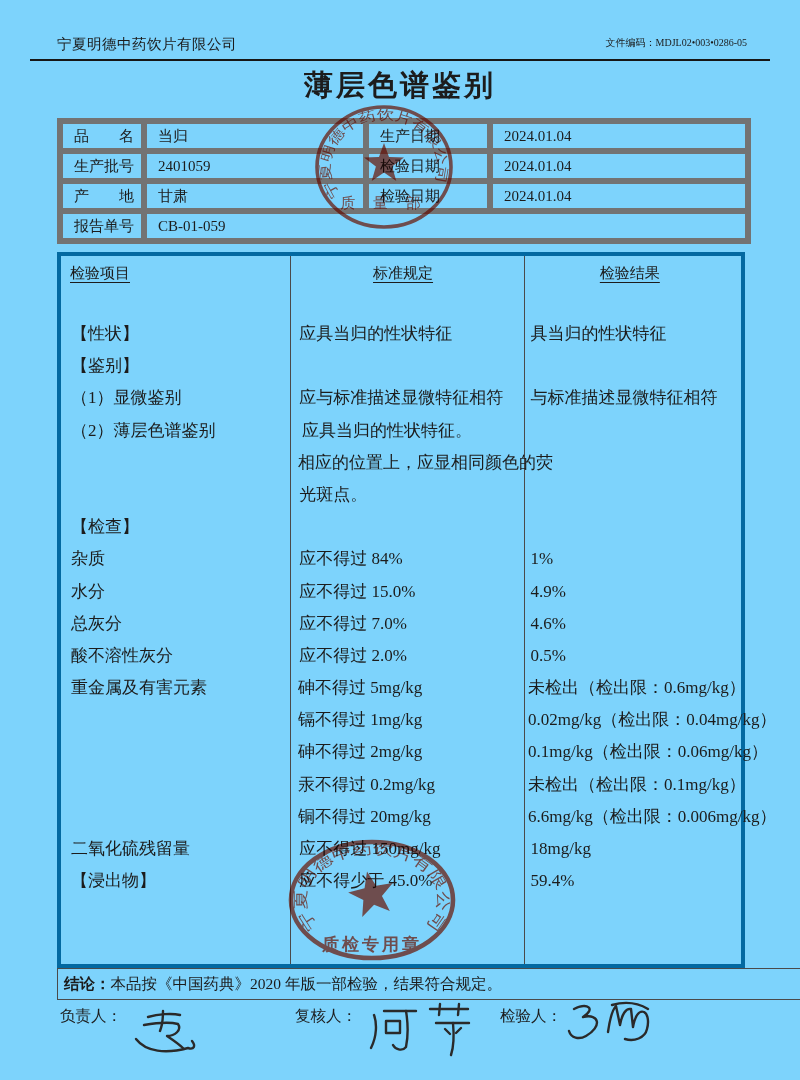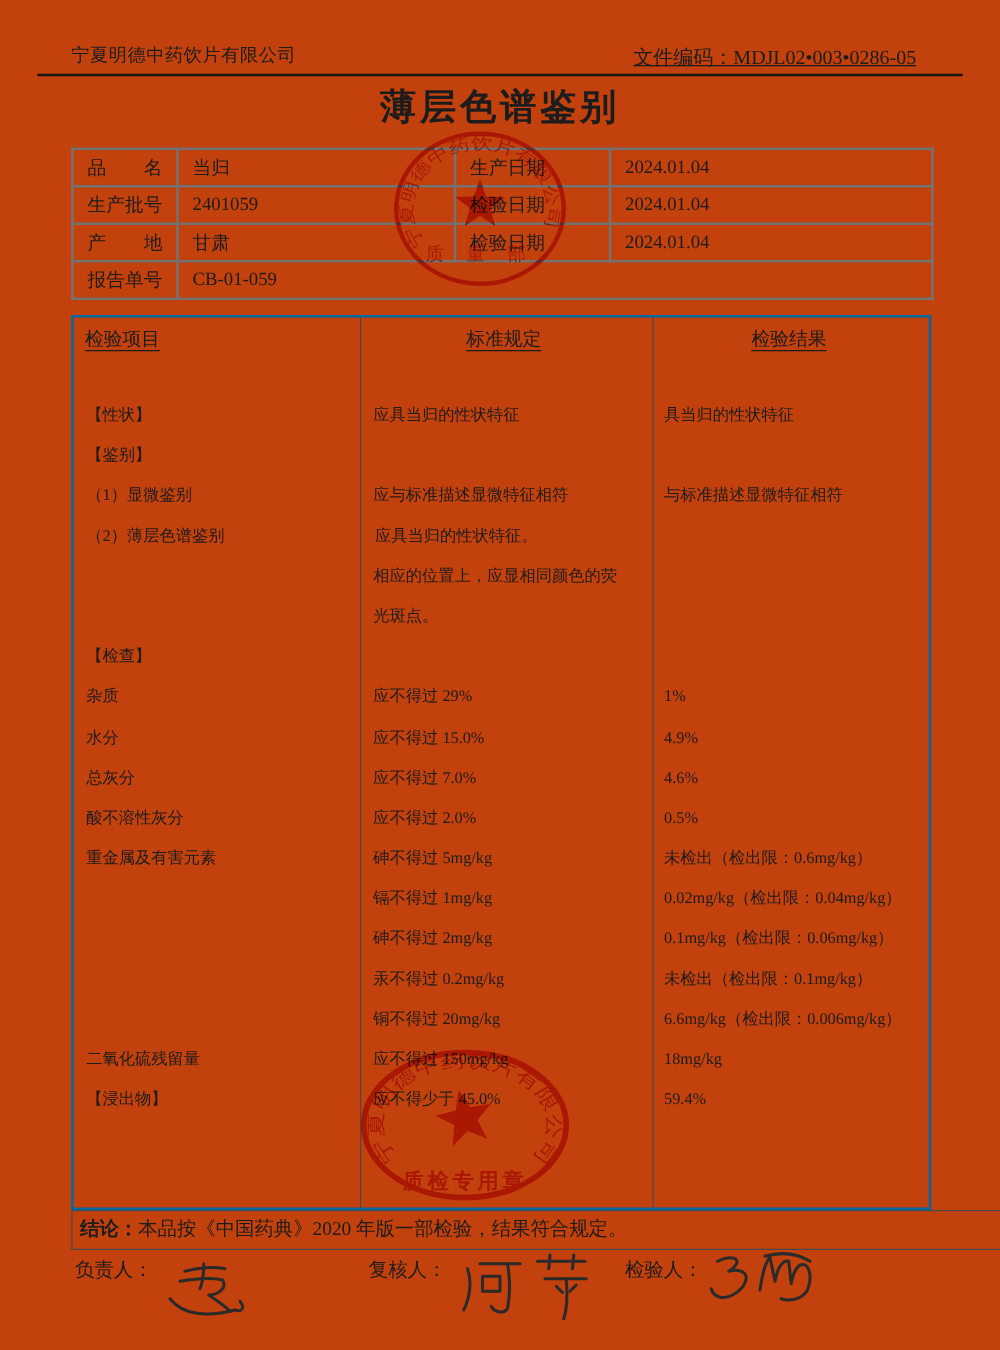--- a/index.html
+++ b/index.html
@@ -1,49 +1,49 @@
 <!DOCTYPE html>
 <html><head>
 <meta charset="utf-8">
 <style>
   * { margin:0; padding:0; box-sizing:border-box; }
   html,body { background:#ffffff; }
   body { font-family:"Liberation Serif","DejaVu Serif",serif; color:#1c1c1c; }
-  .page { position:relative; width:800px; height:1080px; background:#c2410c; overflow:hidden; }
+  .page { position:relative; width:800px; height:1080px; background:#7dd3fc; overflow:hidden; }
 
   
   .company { position:absolute; left:57px; top:35px; font-size:14.5px; letter-spacing:.5px; }
-  .doccode { position:absolute; right:67px; top:36px; font-size:16px;text-decoration:underline; }
+  .doccode { position:absolute; right:53px; top:36px; font-size:10px; }
   .hdr-rule { position:absolute; left:30px; right:30px; top:59px; border-top:2px solid #161616; }
   .title { position:absolute; left:0; right:0; top:66px; text-align:center;
            font-size:29px; font-weight:bold; letter-spacing:3px; }
 
   
   table.info { position:absolute; left:57px; top:118px; width:688px;
                border-collapse:collapse; table-layout:fixed; }
-  table.info td { border:2px solid #737373; height:30px; font-size:15px;
+  table.info td { border:6px solid #737373; height:30px; font-size:15px;
                   padding:0 0 0 11px; white-space:nowrap; overflow:hidden; }
   td.ilabel  { width:84px;  padding-left:9px; }
   td.ivalue  { width:222px; }
   td.ilabel2 { width:124px; }
   td.ivalue2 { width:258px; }
 
   
   .main-table { position:absolute; left:57px; top:252px; width:688px; height:716px;
-                border:2px solid #0369a1; }
+                border:4px solid #0369a1; }
   .vline { position:absolute; top:0; bottom:0; width:1px; background:#4a4a4a; }
   .vl-1 { left:229px; } .vl-2 { left:463px; }
   .thead-row { position:absolute; top:8px; left:0; right:0; display:flex; font-size:15px; }
   .thc { white-space:nowrap; }
   .thc u { text-decoration:underline; text-underline-offset:4px; }
   .thc0 { width:229px; padding-left:9px; }
   .thc1 { width:234px; text-align:center; }
   .thc2 { width:225px; text-align:center; }
   .rows-host { position:absolute; top:62px; left:0; right:0; }
-  .trow { display:flex; height:32.2px; line-height:32.2px; font-size:13px; }
+  .trow { display:flex; height:32.2px; line-height:32.2px; font-size:17px; }
   .tc { white-space:nowrap; overflow:visible; }
   .tc0 { width:229px; padding-left:10px; }
   .tc1 { width:234px; padding-left:12px; }
   .tc2 { width:225px; padding-left:12px; }
 
   
   .conclusion { position:absolute; left:57px; top:968px; width:763px; height:32px;
                 border:1px solid #4a4a4a; line-height:30px; font-size:15.5px;
                 padding-left:6px; white-space:nowrap; background:transparent; }
   .conclusion b { font-weight:bold; }
@@ -135,21 +135,21 @@
           <div class="tc tc1">光斑点。</div>
           <div class="tc tc2"></div>
         </div>
         <div class="trow">
           <div class="tc tc0">【检查】</div>
           <div class="tc tc1"></div>
           <div class="tc tc2"></div>
         </div>
         <div class="trow">
           <div class="tc tc0">杂质</div>
-          <div class="tc tc1">应不得过 29%</div>
+          <div class="tc tc1">应不得过 84%</div>
           <div class="tc tc2">1%</div>
         </div>
         <div class="trow">
           <div class="tc tc0">水分</div>
           <div class="tc tc1">应不得过 15.0%</div>
           <div class="tc tc2">4.9%</div>
         </div>
         <div class="trow">
           <div class="tc tc0">总灰分</div>
           <div class="tc tc1">应不得过 7.0%</div>

